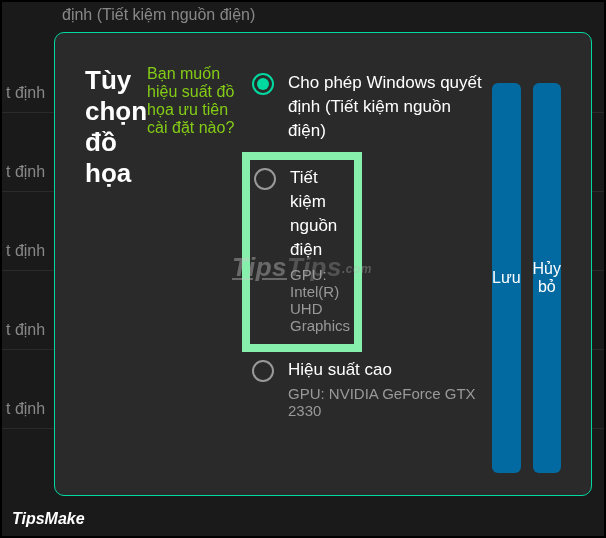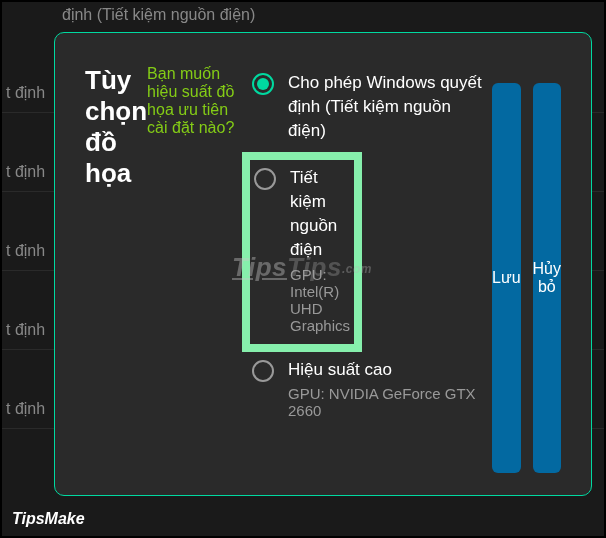--- a/index.html
+++ b/index.html
@@ -195,21 +195,21 @@
       <div class="option-text">
         <div class="option-label">Tiết kiệm nguồn điện</div>
         <div class="option-sublabel">GPU: Intel(R) UHD Graphics</div>
       </div>
     </div>
 
     <div class="option">
       <div class="radio"></div>
       <div class="option-text">
         <div class="option-label">Hiệu suất cao</div>
-        <div class="option-sublabel">GPU: NVIDIA GeForce GTX 2660</div>
+        <div class="option-sublabel">GPU: NVIDIA GeForce GTX 2330</div>
       </div>
     </div>
   </div>
 
   <div class="buttons">
     <button class="btn">Lưu</button>
     <button class="btn">Hủy bỏ</button>
   </div>
 </div>
 

